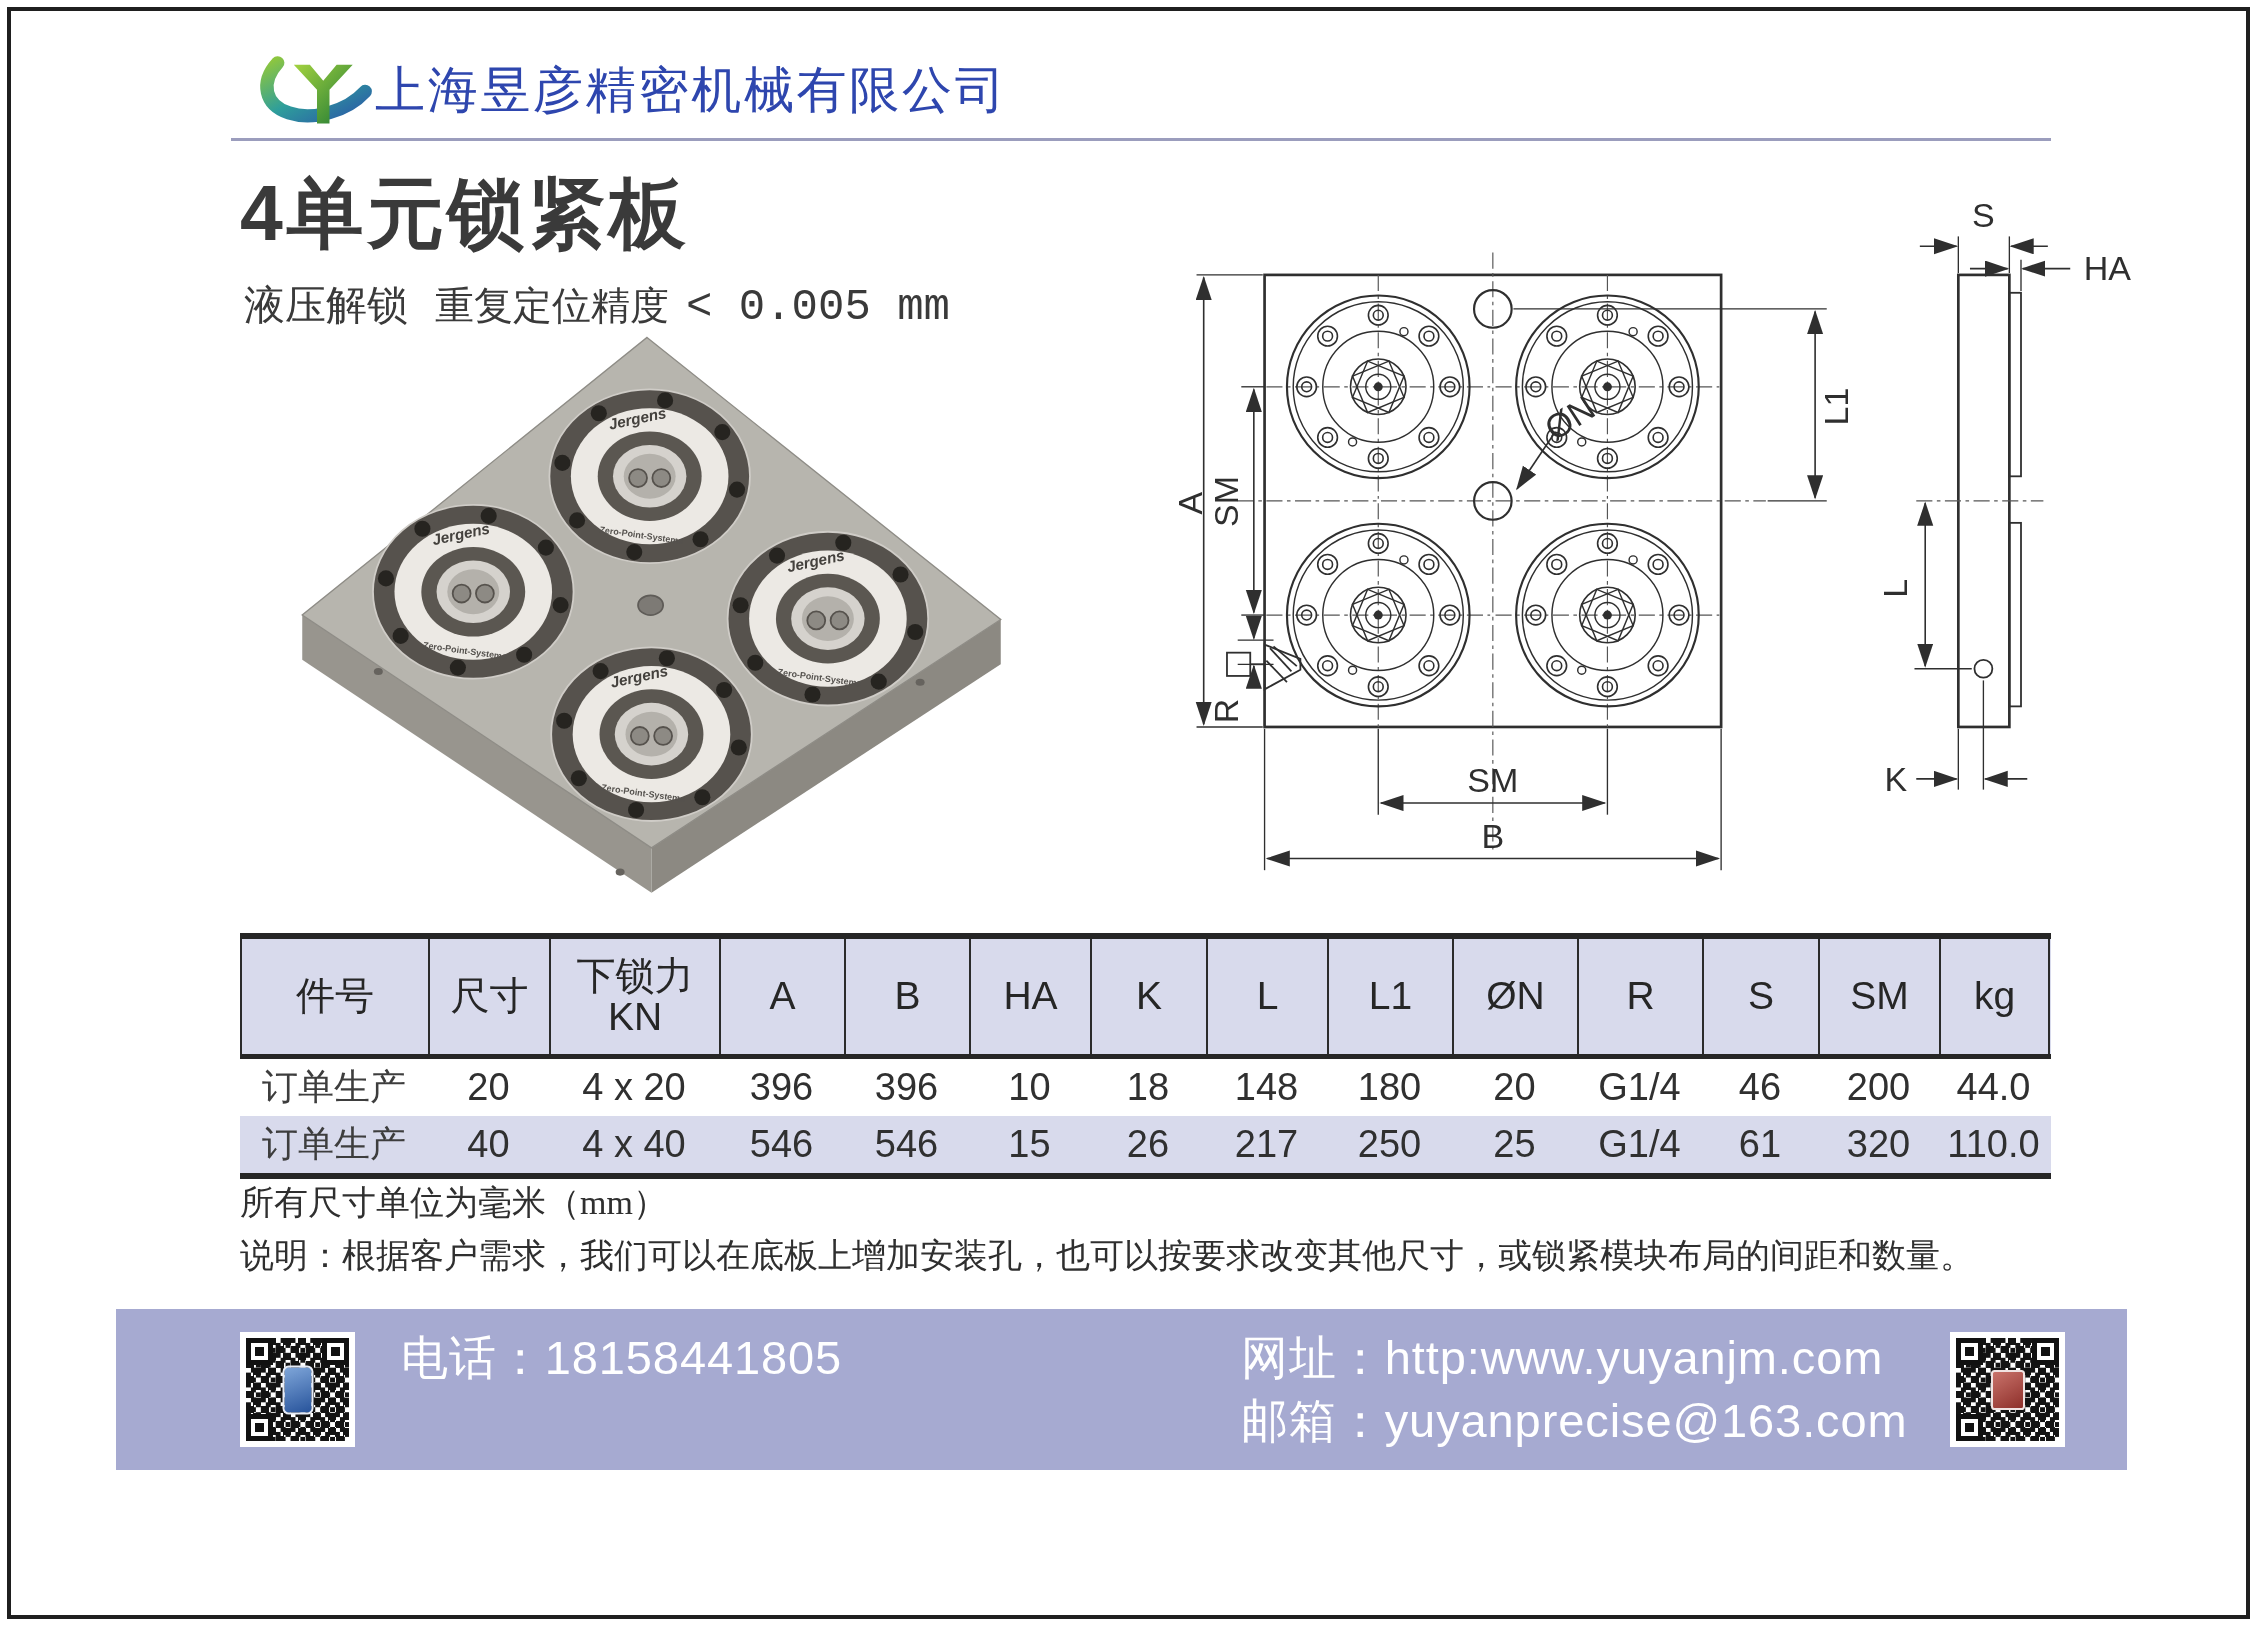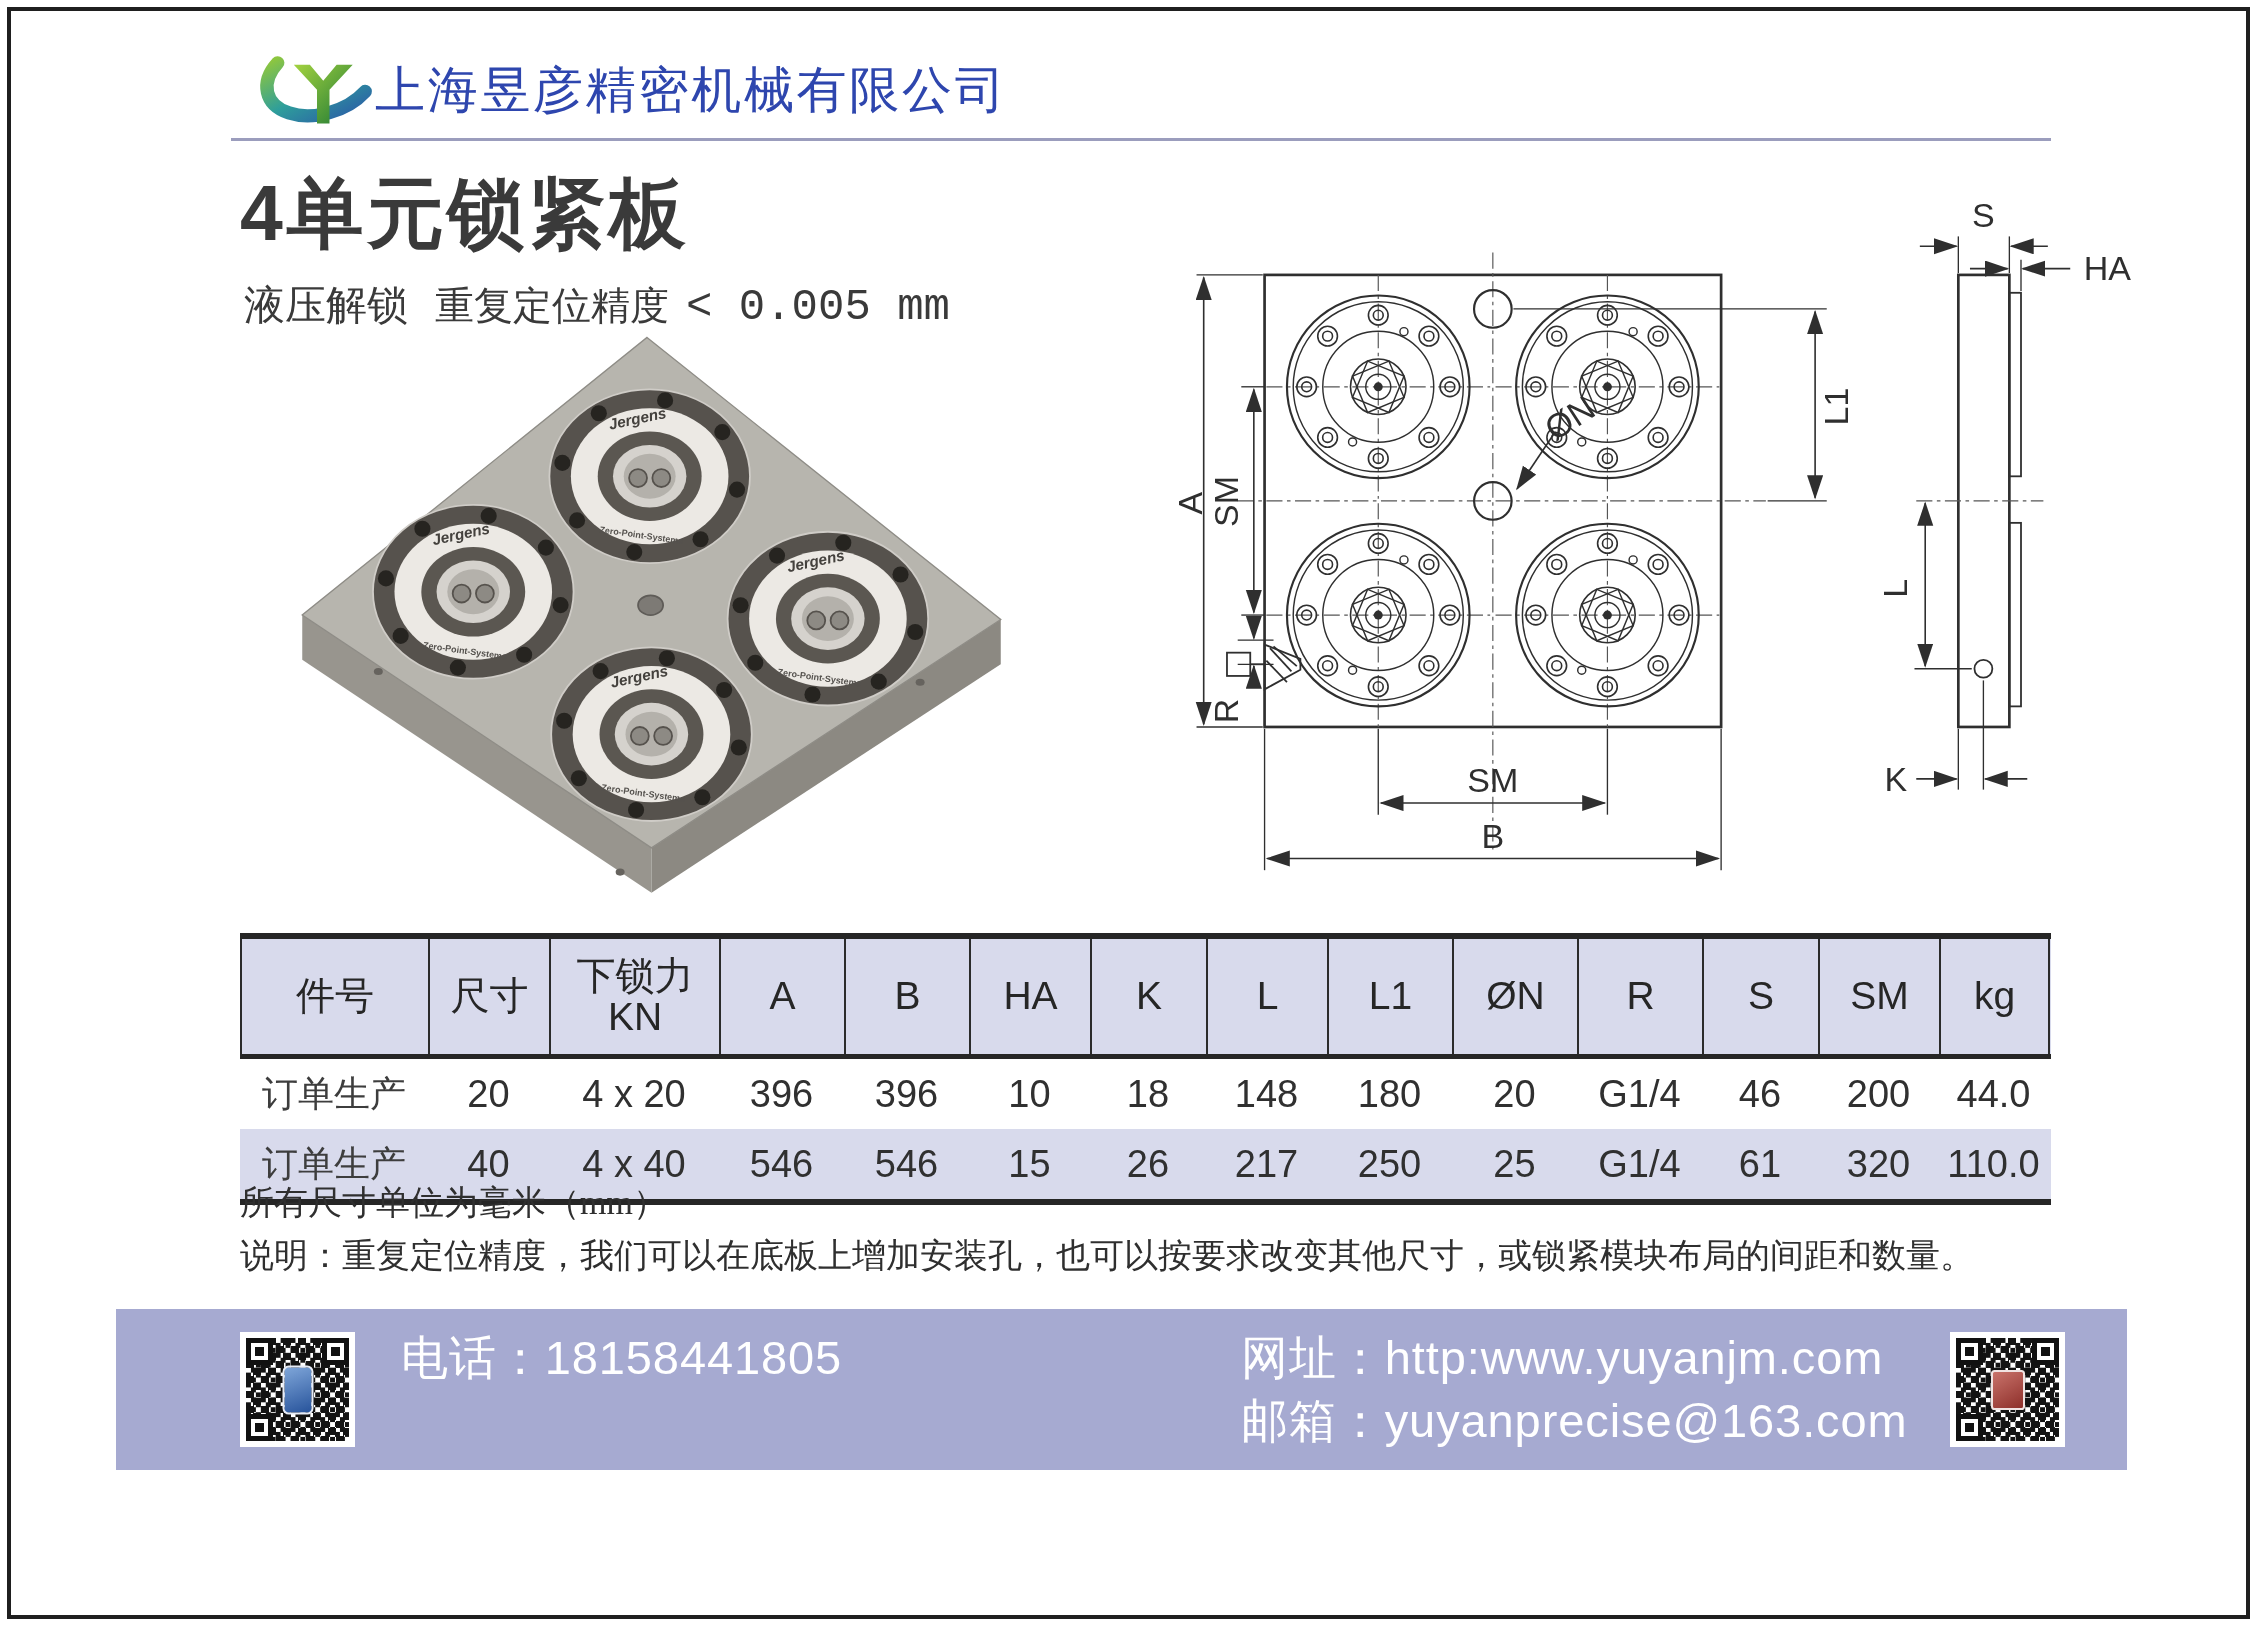--- a/index.html
+++ b/index.html
@@ -28,21 +28,21 @@
   .brand{font-size:17px;font-weight:700;font-style:italic;fill:#44413d;text-anchor:middle;}
   .brand-sub{font-size:10px;font-weight:700;fill:#55524e;text-anchor:middle;}
 
   
   .spec-table{position:absolute;left:240px;top:933px;width:1811px;
     border-top:6.3px solid #262626;border-bottom:6.3px solid #262626;color:#262626;}
   .t-row{display:grid;grid-template-columns:188px 121px 170px 125px 125px 121px 116px 121px 125px 125px 125px 116px 121px 109px;}
   .header-row{background:#d8daec;border-bottom:5.4px solid #262626;border-left:2.7px solid #2b2b2b;}
   .th{height:115px;display:flex;align-items:center;justify-content:center;text-align:center;
     font-size:39px;font-weight:500;border-right:2.7px solid #2b2b2b;white-space:pre-line;line-height:1.05;}
-  .td{height:70px;display:flex;align-items:center;justify-content:center;font-size:38px;color:#303030;text-align:center;}
+  .td{height:57px;display:flex;align-items:center;justify-content:center;font-size:38px;color:#303030;text-align:center;}
   .td.part{font-family:"Liberation Serif",serif;font-size:36px;color:#3d3d3d;}
   .row-alt{background:#d8daec;}
 
   
   .notes{position:absolute;left:240px;top:1177px;color:#2f2f2f;
     font-family:"Liberation Serif",serif;font-size:34px;line-height:1.55;}
 
   
   .footer-band{position:absolute;left:116px;top:1309px;width:2011px;height:161px;background:#a6aad1;}
   .qr{position:absolute;top:23px;width:115px;height:115px;background:#fff;padding:6.3px;box-sizing:border-box;}
@@ -316,21 +316,21 @@
       <div class="td">25</div>
       <div class="td">G1/4</div>
       <div class="td">61</div>
       <div class="td">320</div>
       <div class="td">110.0</div>
     </div>
   </div>
 
   <div class="notes">
     <div>所有尺寸单位为毫米（mm）</div>
-    <div>说明：重复定位精度，我们可以在底板上增加安装孔，也可以按要求改变其他尺寸，或锁紧模块布局的间距和数量。</div>
+    <div>说明：根据客户需求，我们可以在底板上增加安装孔，也可以按要求改变其他尺寸，或锁紧模块布局的间距和数量。</div>
   </div>
 
   <div class="footer-band">
     <div class="qr qr-left">
       <div class="qr-pattern">
         <div class="finder f-tl">
             <i></i>
           </div>
         <div class="finder f-tr">
             <i></i>

